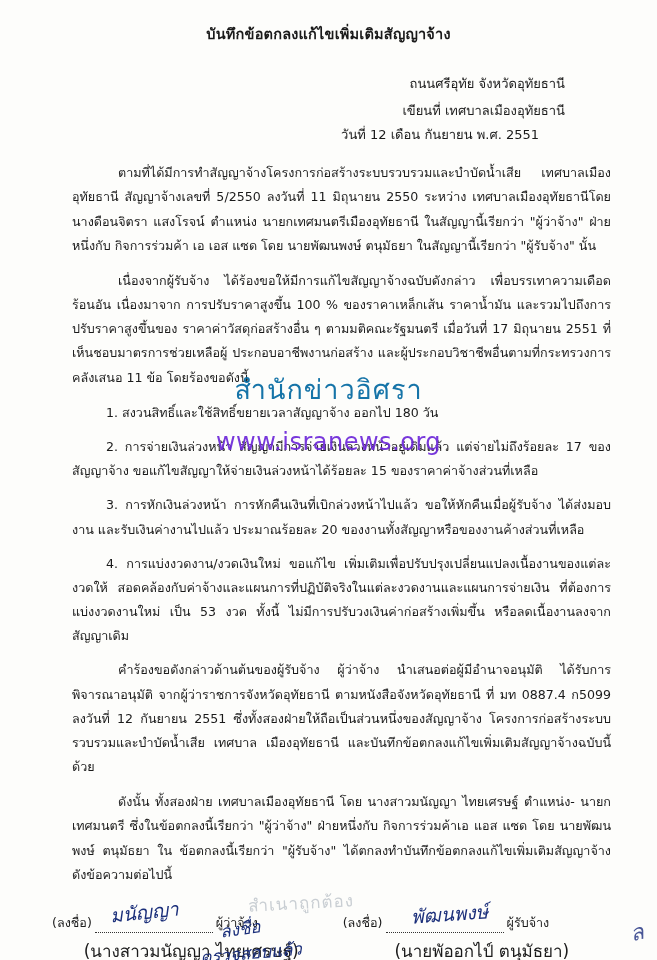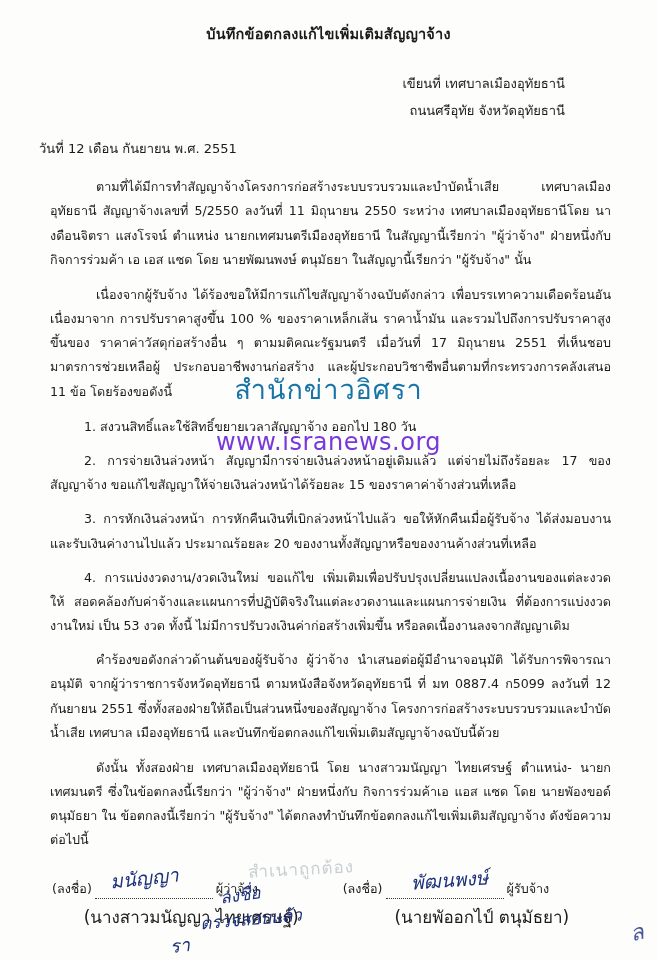--- a/index.html
+++ b/index.html
@@ -35,28 +35,28 @@
   }
   .addr-block {
     margin-top: 26px;
     padding-right: 92px;
     text-align: right;
     font-size: 13px;
     color: #1a1a1a;
     line-height: 2.05;
   }
   .date-line {
-    margin-top: 14px;
     padding-right: 118px;
+    text-align: right;
     font-size: 13px;
     color: #1a1a1a;
     padding-left: 39px;
   }
   .body {
-    margin: 16px 46px 0 50px;
+    margin: 16px 46px 0 72px;
     font-size: 12.6px;
     color: #1a1a1a;
     line-height: 1.92;
     text-align: justify;
   }
   .para {
     margin-bottom: 11px;
     text-indent: 0;
   }
   .para.indent {
@@ -184,37 +184,37 @@
 </style>
 </head>
 <body>
 
 <div class="page">
   <div class="doc">
 
     <div class="title">บันทึกข้อตกลงแก้ไขเพิ่มเติมสัญญาจ้าง</div>
 
     <div class="addr-block">
+      <div>ถนนศรีอุทัย จังหวัดอุทัยธานี</div>
       <div>เขียนที่ เทศบาลเมืองอุทัยธานี</div>
-      <div>ถนนศรีอุทัย จังหวัดอุทัยธานี</div>
     </div>
 
     <div class="date-line">วันที่ 12 เดือน กันยายน พ.ศ. 2551</div>
 
     <div class="body">
       <div class="para indent">ตามที่ได้มีการทำสัญญาจ้างโครงการก่อสร้างระบบรวบรวมและบำบัดน้ำเสีย  เทศบาลเมืองอุทัยธานี สัญญาจ้างเลขที่ 5/2550 ลงวันที่ 11 มิถุนายน 2550 ระหว่าง เทศบาลเมืองอุทัยธานีโดย นางดือนจิตรา แสงโรจน์ ตำแหน่ง นายกเทศมนตรีเมืองอุทัยธานี  ในสัญญานี้เรียกว่า "ผู้ว่าจ้าง" ฝ่ายหนึ่งกับ  กิจการร่วมค้า เอ เอส แซด โดย นายพัฒนพงษ์  ตนุมัธยา ในสัญญานี้เรียกว่า "ผู้รับจ้าง" นั้น</div>
       <div class="para indent">เนื่องจากผู้รับจ้าง ได้ร้องขอให้มีการแก้ไขสัญญาจ้างฉบับดังกล่าว เพื่อบรรเทาความเดือดร้อนอัน เนื่องมาจาก การปรับราคาสูงขึ้น 100 % ของราคาเหล็กเส้น ราคาน้ำมัน และรวมไปถึงการปรับราคาสูงขึ้นของ ราคาค่าวัสดุก่อสร้างอื่น ๆ ตามมติคณะรัฐมนตรี เมื่อวันที่ 17 มิถุนายน 2551 ที่เห็นชอบมาตรการช่วยเหลือผู้ ประกอบอาชีพงานก่อสร้าง และผู้ประกอบวิชาชีพอื่นตามที่กระทรวงการคลังเสนอ 11 ข้อ โดยร้องขอดังนี้</div>
 
       <div class="list-item">1. สงวนสิทธิ์และใช้สิทธิ์ขยายเวลาสัญญาจ้าง ออกไป 180 วัน</div>
       <div class="list-item">2. การจ่ายเงินล่วงหน้า สัญญามีการจ่ายเงินล่วงหน้าอยู่เดิมแล้ว แต่จ่ายไม่ถึงร้อยละ 17 ของสัญญาจ้าง ขอแก้ไขสัญญาให้จ่ายเงินล่วงหน้าได้ร้อยละ 15 ของราคาค่าจ้างส่วนที่เหลือ</div>
       <div class="list-item">3. การหักเงินล่วงหน้า การหักคืนเงินที่เบิกล่วงหน้าไปแล้ว ขอให้หักคืนเมื่อผู้รับจ้าง ได้ส่งมอบงาน และรับเงินค่างานไปแล้ว ประมาณร้อยละ 20 ของงานทั้งสัญญาหรือของงานค้างส่วนที่เหลือ</div>
       <div class="list-item">4. การแบ่งงวดงาน/งวดเงินใหม่ ขอแก้ไข เพิ่มเติมเพื่อปรับปรุงเปลี่ยนแปลงเนื้องานของแต่ละงวดให้ สอดคล้องกับค่าจ้างและแผนการที่ปฏิบัติจริงในแต่ละงวดงานและแผนการจ่ายเงิน ที่ต้องการแบ่งงวดงานใหม่ เป็น 53 งวด ทั้งนี้ ไม่มีการปรับวงเงินค่าก่อสร้างเพิ่มขึ้น หรือลดเนื้องานลงจากสัญญาเดิม</div>
 
       <div class="para indent">คำร้องขอดังกล่าวด้านต้นของผู้รับจ้าง ผู้ว่าจ้าง นำเสนอต่อผู้มีอำนาจอนุมัติ ได้รับการพิจารณาอนุมัติ จากผู้ว่าราชการจังหวัดอุทัยธานี ตามหนังสือจังหวัดอุทัยธานี ที่ มท 0887.4 ก5099 ลงวันที่ 12  กันยายน 2551 ซึ่งทั้งสองฝ่ายให้ถือเป็นส่วนหนึ่งของสัญญาจ้าง โครงการก่อสร้างระบบรวบรวมและบำบัดน้ำเสีย  เทศบาล เมืองอุทัยธานี  และบันทึกข้อตกลงแก้ไขเพิ่มเติมสัญญาจ้างฉบับนี้ด้วย</div>
-      <div class="para indent">ดังนั้น ทั้งสองฝ่าย  เทศบาลเมืองอุทัยธานี โดย นางสาวมนัญญา  ไทยเศรษฐ์ ตำแหน่ง- นายกเทศมนตรี ซึ่งในข้อตกลงนี้เรียกว่า "ผู้ว่าจ้าง" ฝ่ายหนึ่งกับ กิจการร่วมค้าเอ  แอส  แซด โดย  นายพัองขอด์ ตนุมัธยา ใน ข้อตกลงนี้เรียกว่า "ผู้รับจ้าง" ได้ตกลงทำบันทึกข้อตกลงแก้ไขเพิ่มเติมสัญญาจ้าง ดังข้อความต่อไปนี้</div>
+      <div class="para indent">ดังนั้น ทั้งสองฝ่าย  เทศบาลเมืองอุทัยธานี โดย นางสาวมนัญญา  ไทยเศรษฐ์ ตำแหน่ง- นายกเทศมนตรี ซึ่งในข้อตกลงนี้เรียกว่า "ผู้ว่าจ้าง" ฝ่ายหนึ่งกับ กิจการร่วมค้าเอ  แอส  แซด โดย  นายพัฒนพงษ์ ตนุมัธยา ใน ข้อตกลงนี้เรียกว่า "ผู้รับจ้าง" ได้ตกลงทำบันทึกข้อตกลงแก้ไขเพิ่มเติมสัญญาจ้าง ดังข้อความต่อไปนี้</div>
     </div>
 
     <div class="sig-area">
       <div class="stamp">สำเนาถูกต้อง</div>
 
       <div class="sig-row">
 
         <div class="sig-col">
           <div class="ink ink-sig1">มนัญญา</div>
           <div class="sig-line1">

